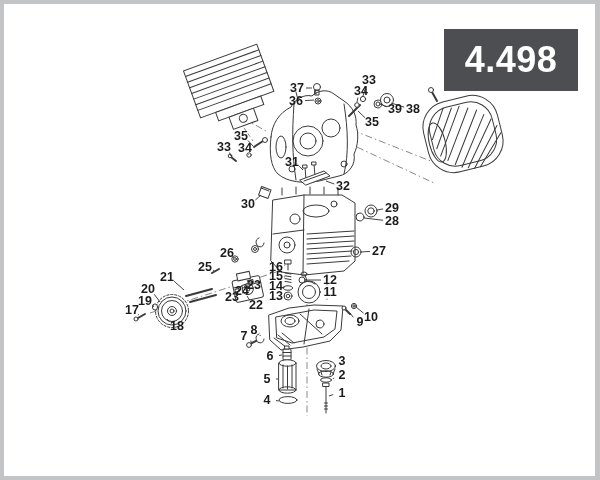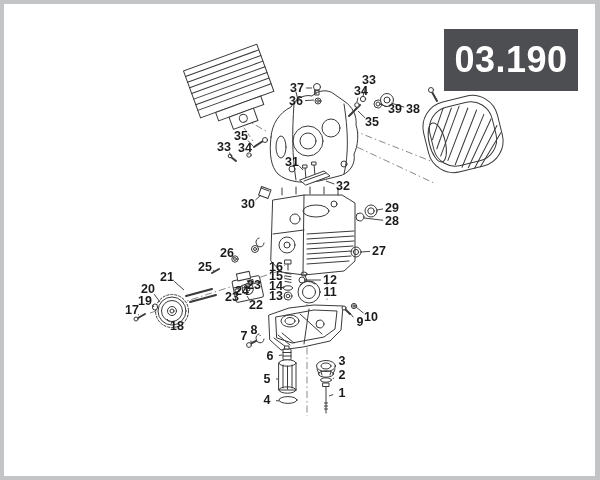--- a/index.html
+++ b/index.html
@@ -392,15 +392,15 @@
         <text x="357" y="87" style="fill: rgb(27, 27, 27);">34</text>
         <text x="368" y="118" style="fill: rgb(27, 27, 27);">35</text>
         <text x="292" y="97" style="fill: rgb(27, 27, 27);">36</text>
         <text x="293" y="84" style="fill: rgb(27, 27, 27);">37</text>
         <text x="409" y="105" style="fill: rgb(27, 27, 27);">38</text>
         <text x="391" y="105" style="fill: rgb(27, 27, 27);">39</text>
       </g>
   </svg>
 
   <div class="badge" style="background: rgb(77, 78, 82); color: rgb(255, 255, 255);">
-    <span>03.190</span>
+    <span>4.498</span>
   </div>
 </div>
 
 </body></html>

